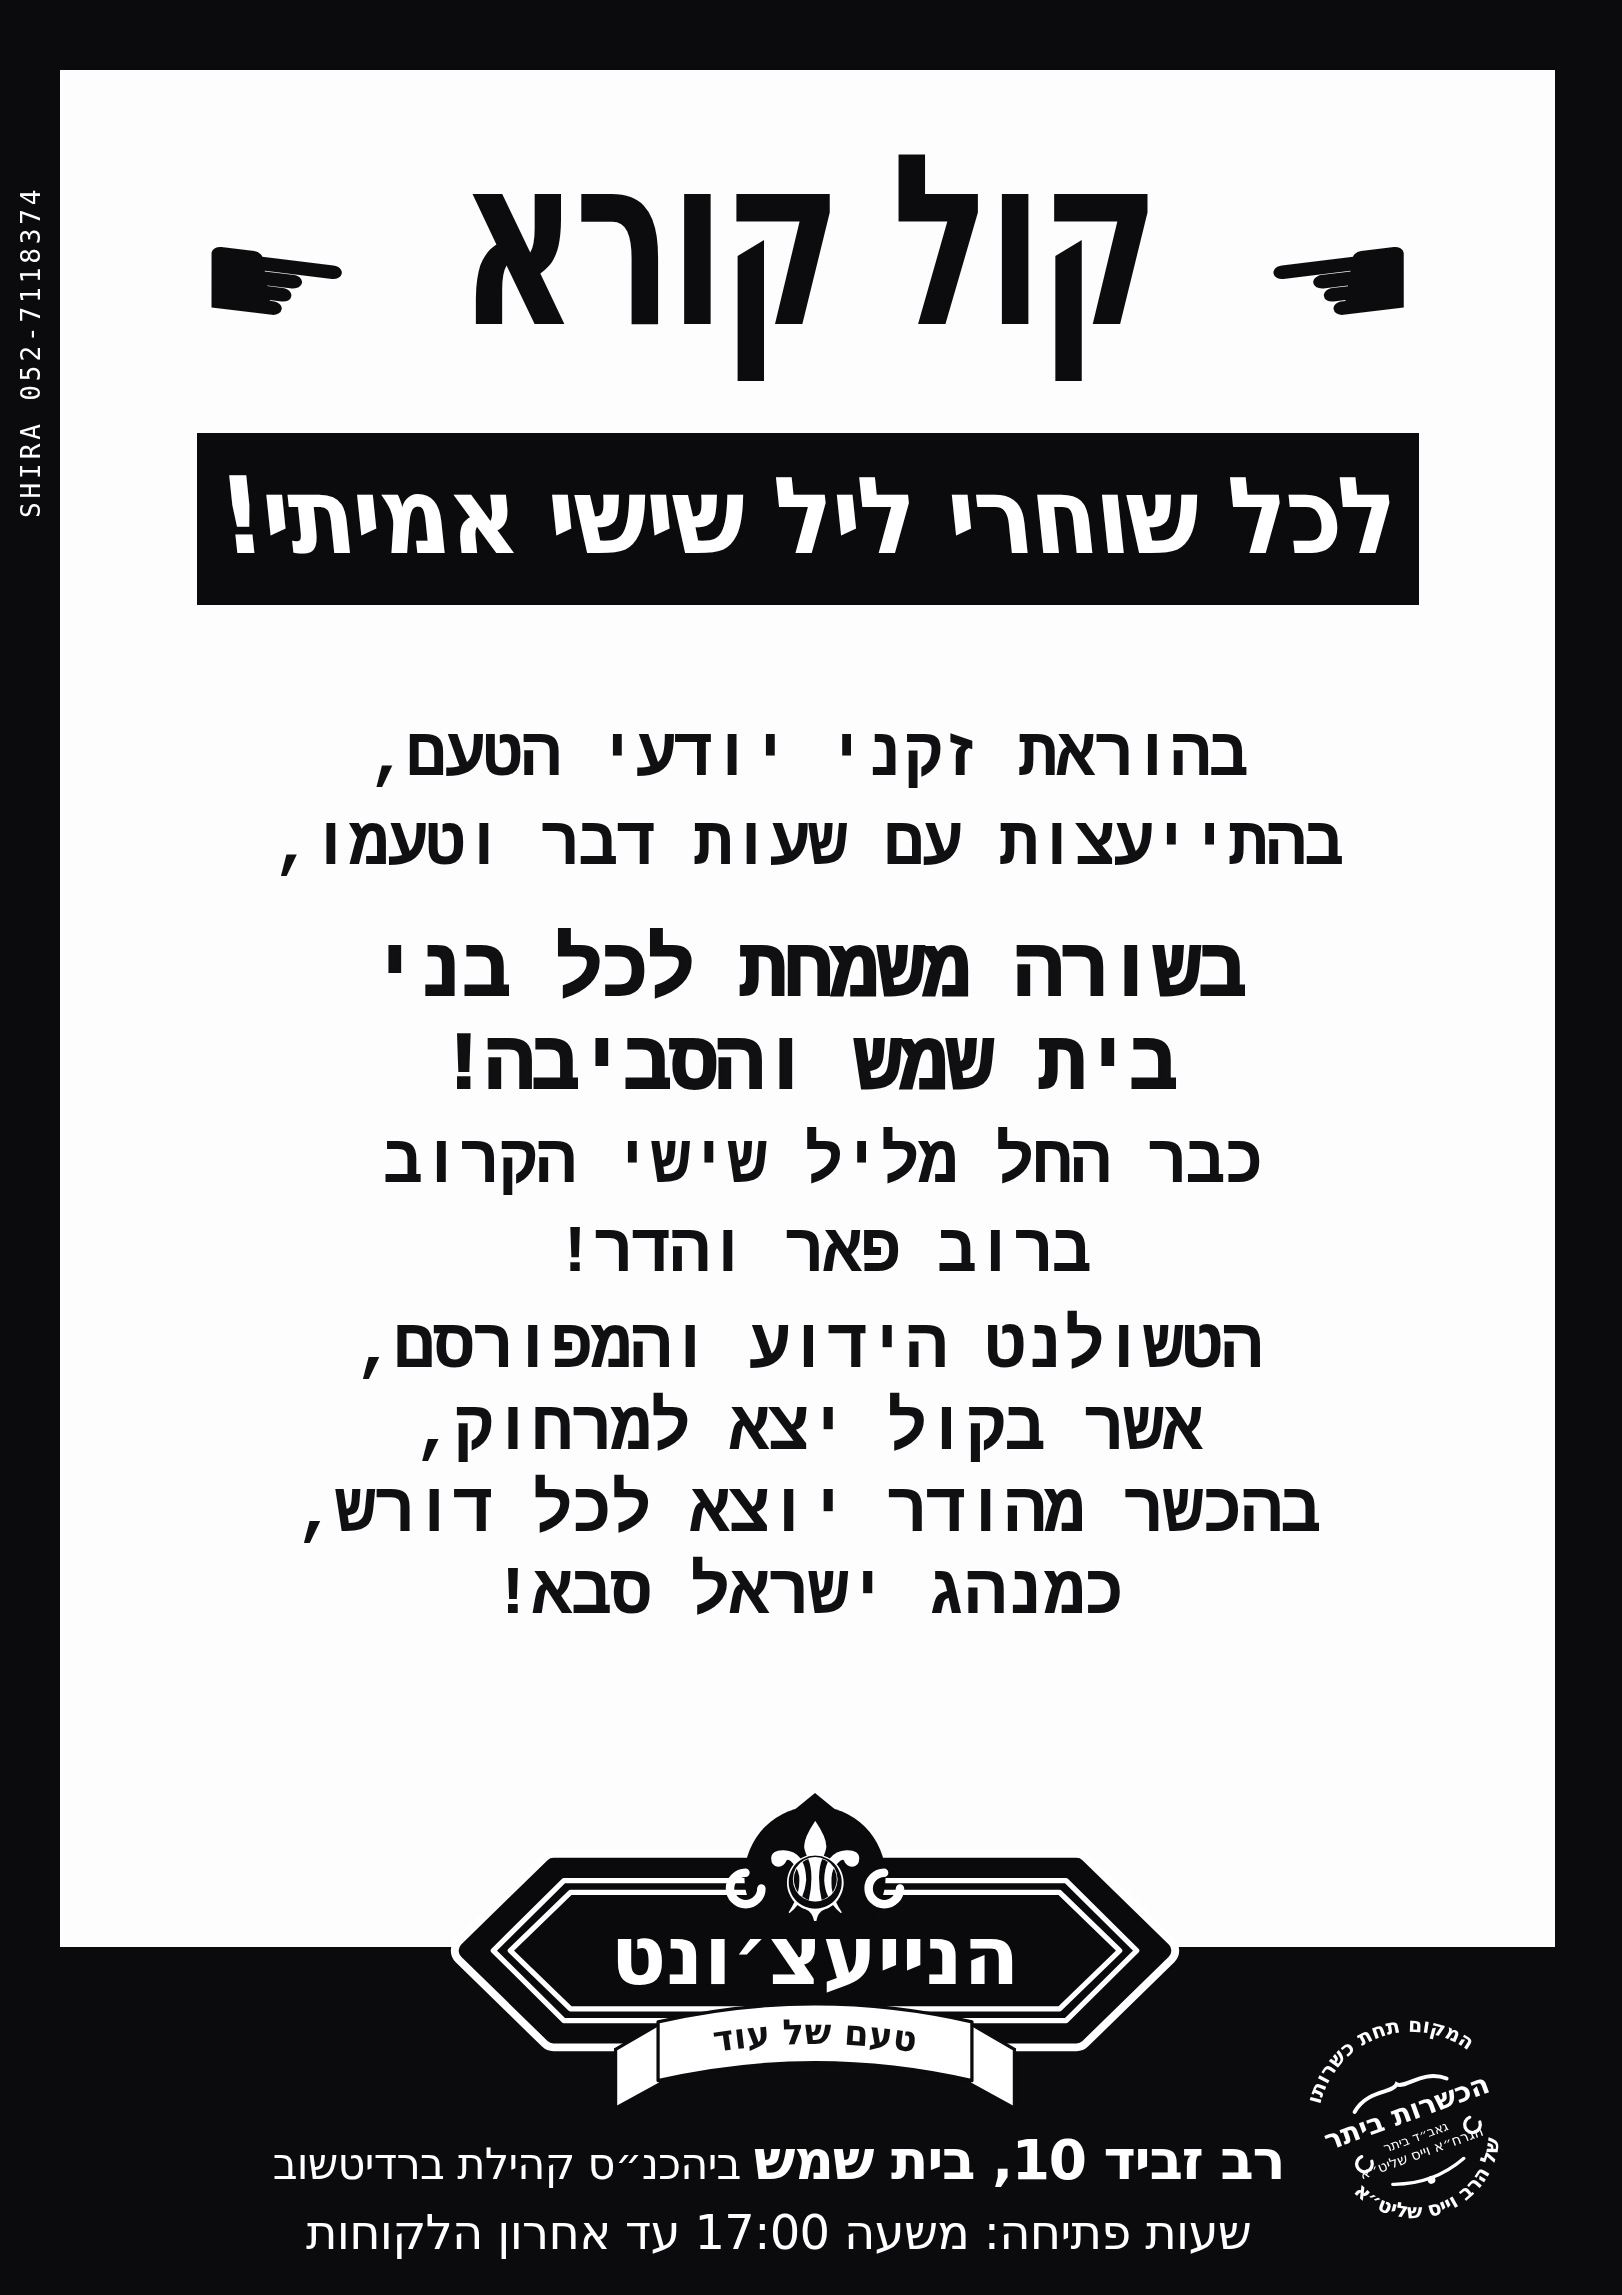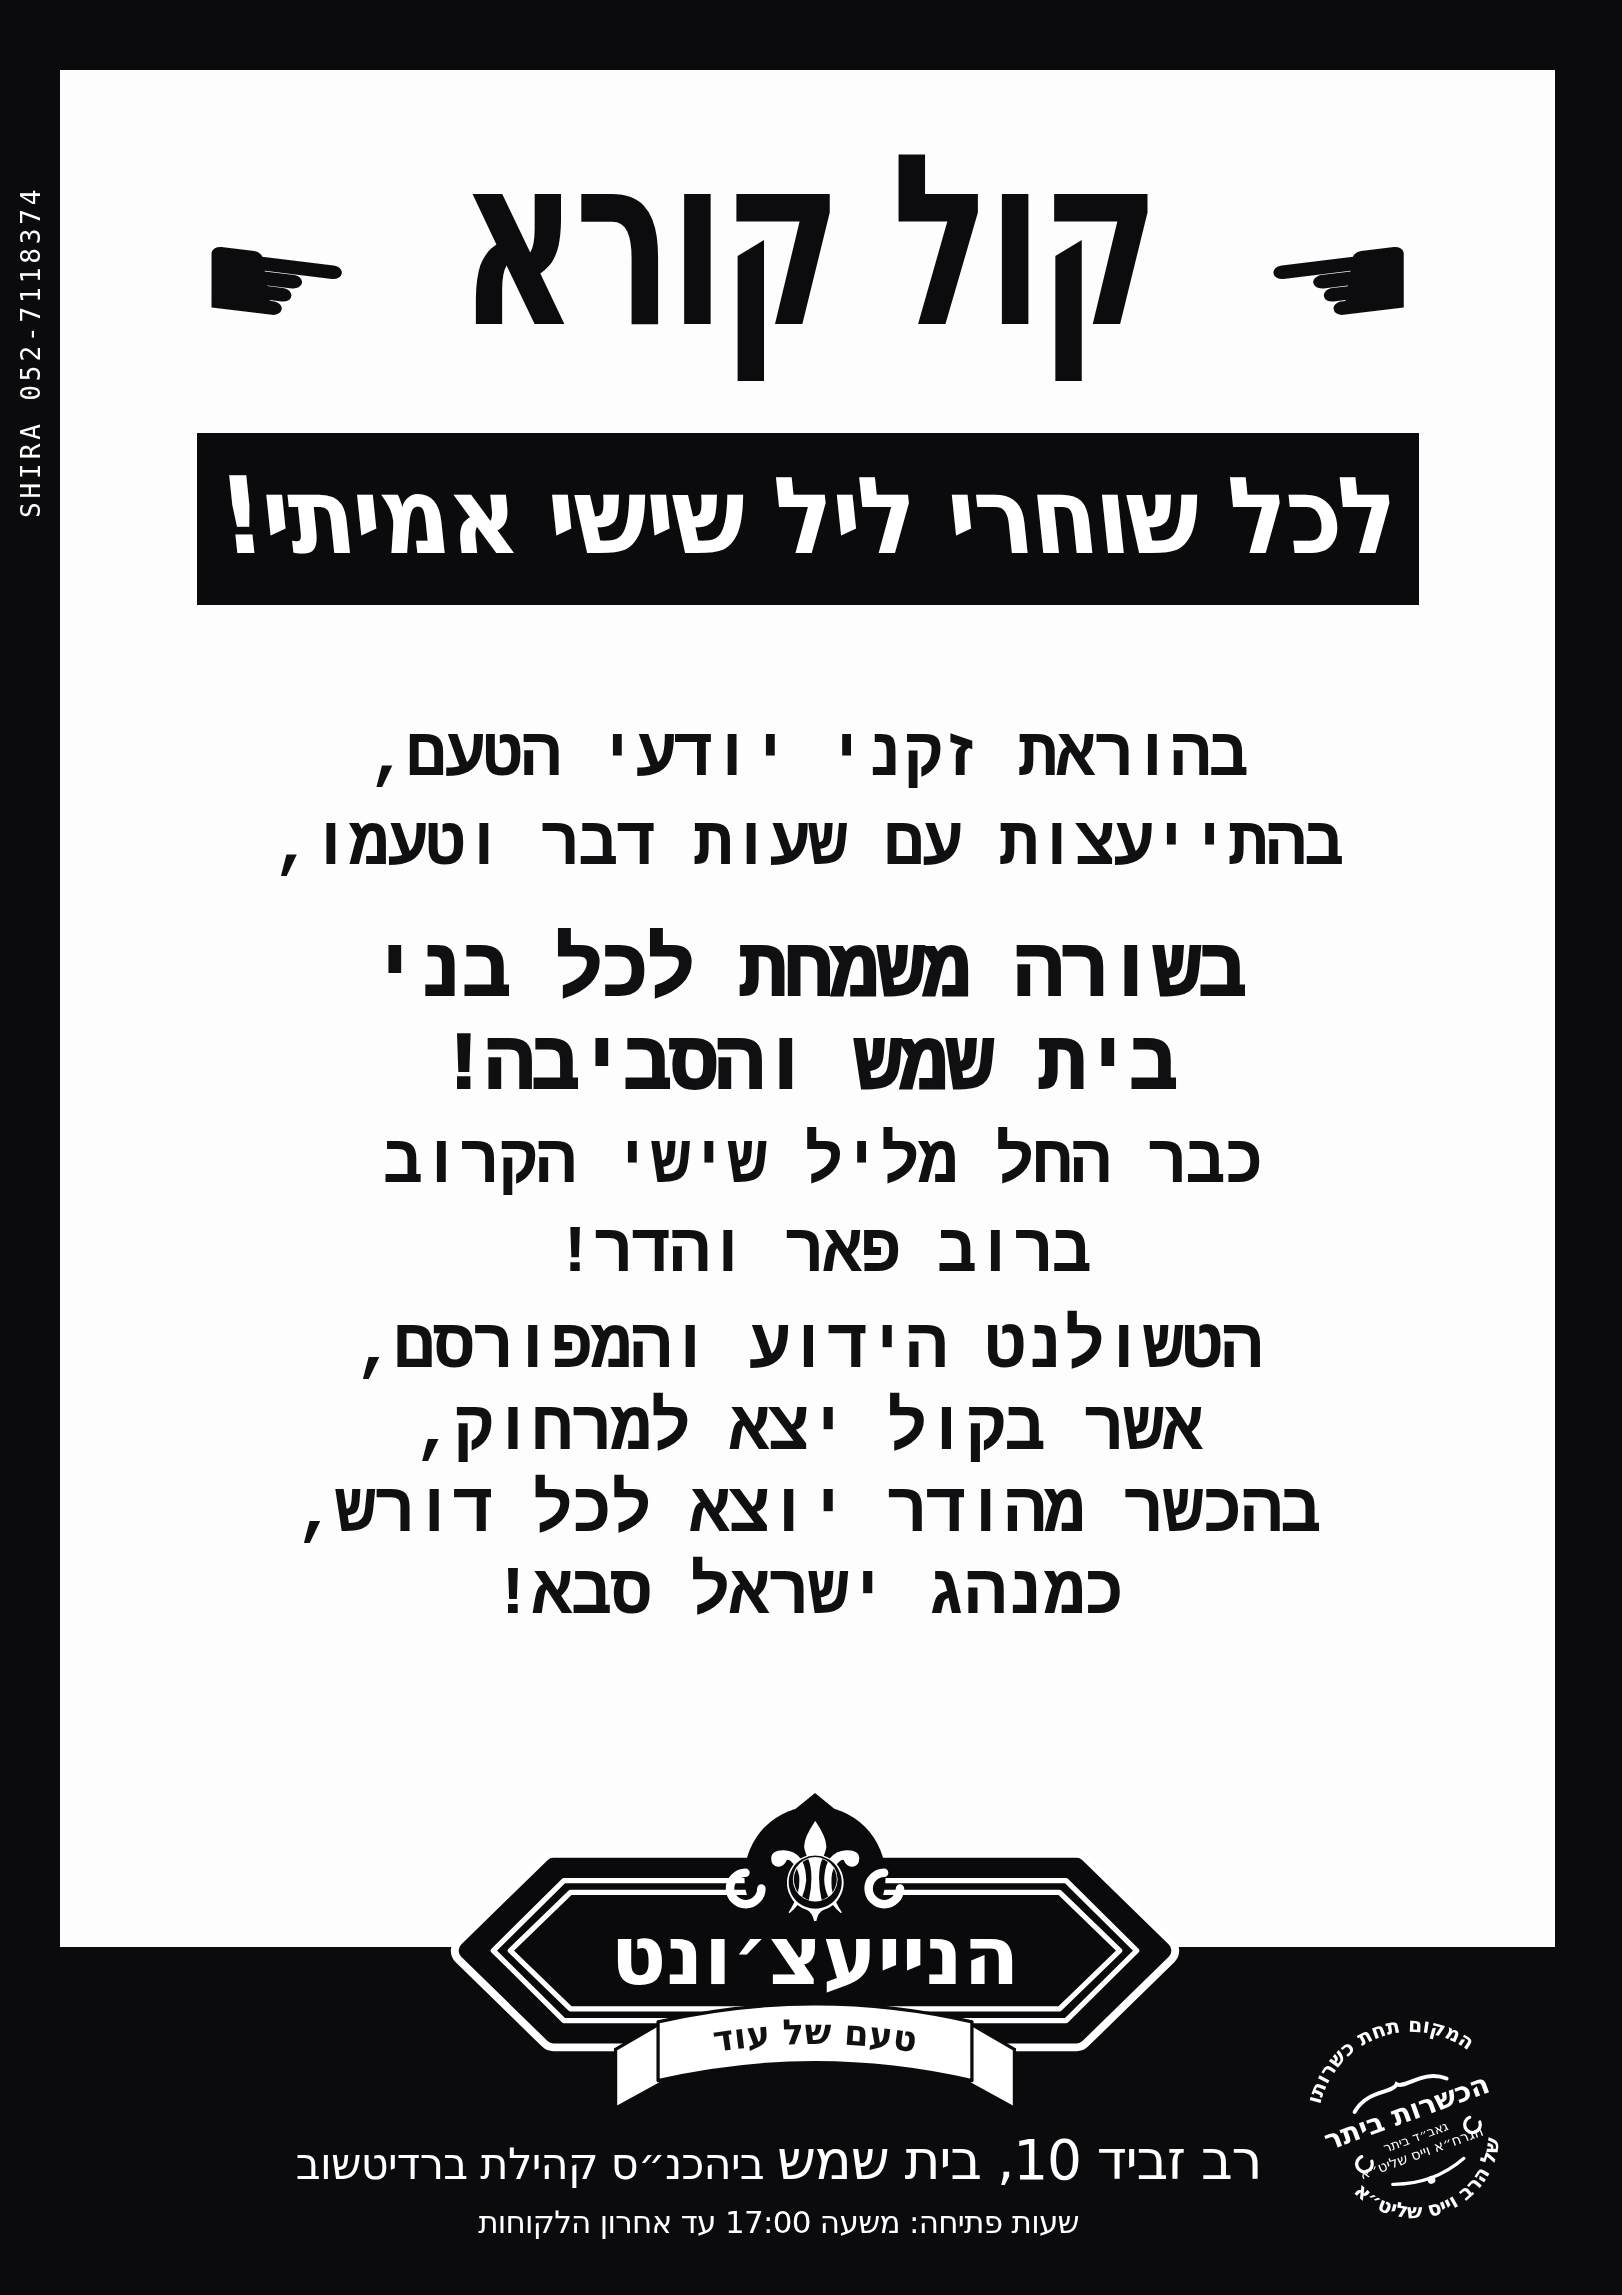--- a/index.html
+++ b/index.html
@@ -129,26 +129,26 @@
     text-align: center;
     color: #ffffff;
   }
   .address-line {
     font-size: 43px;
     letter-spacing: -0.7px;
     white-space: nowrap;
   }
   .address-line .address-bold {
     font-size: 55px;
-    font-weight: normal;
+    font-weight: bold;
     letter-spacing: -1.3px;
   }
   .hours-line {
     margin-top: 11.8px;
-    font-size: 31px;
+    font-size: 48px;
     letter-spacing: -0.7px;
     white-space: nowrap;
   }
   .stamp-svg {
     position: absolute;
     left: 1299px;
     top: 2010px;
     width: 222px;
     height: 222px;
     transform: rotate(-20deg);

